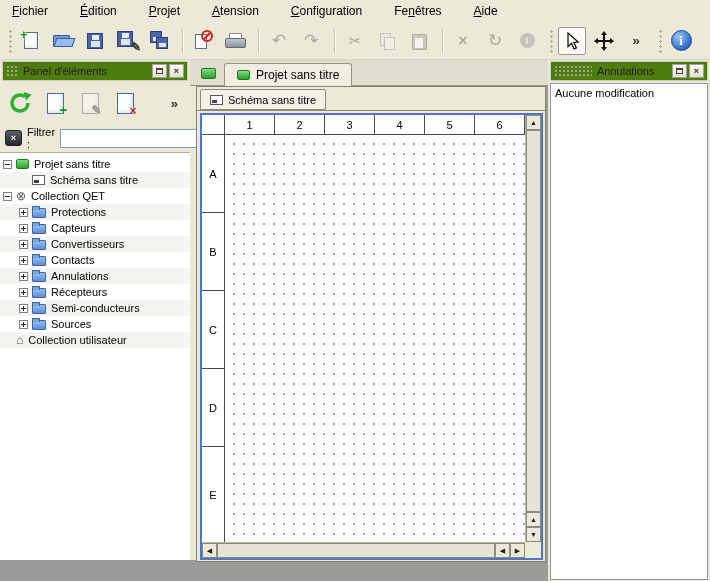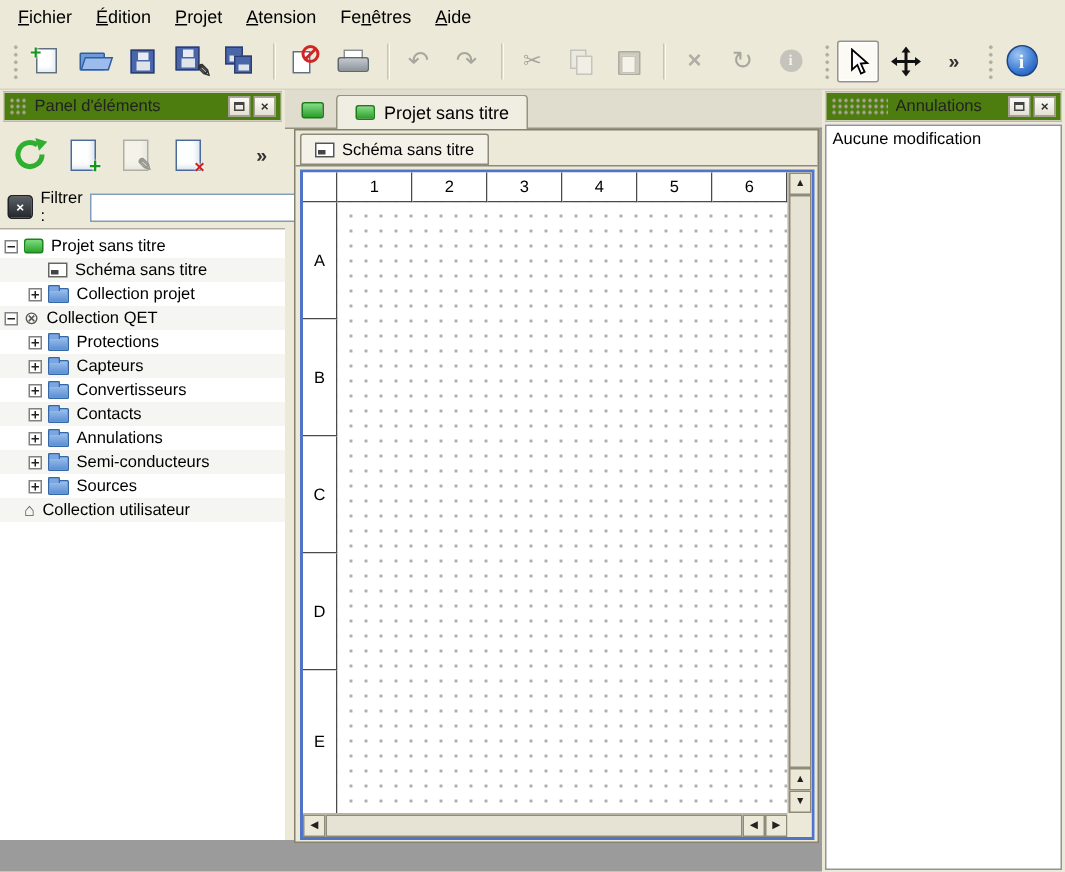--- a/index.html
+++ b/index.html
@@ -1,21 +1,21 @@
 <!DOCTYPE html>
 <html><head>
 <meta charset="utf-8">
 <style>
   * { margin:0; padding:0; box-sizing:border-box; }
   html,body { width:710px; height:581px; }
   body { font-family:"Liberation Sans",sans-serif; font-size:11px; color:#000; background:#ece9d8; overflow:hidden; }
   .app { position:absolute; left:0; top:0; width:710px; height:581px; background:#ece9d8; }
 
   
-  .menubar { position:absolute; left:0; top:0; width:710px; height:22px; display:flex; align-items:center; padding-left:4px; }
+  .menubar { position:absolute; left:0; top:0; width:710px; height:22px; display:flex; align-items:center; padding-left:4px;gap:16px; }
   .menu-item { padding:3px 8px; font-size:12px; white-space:nowrap; }
   .mn { text-decoration:underline; }
 
   
   .toolbar { position:absolute; left:0; top:22px; width:710px; height:38px; display:flex; align-items:center; padding:0 4px; border-bottom:1px solid #d8d4c4; }
   .thandle { width:5px; height:24px; margin:0 4px; flex:none;
              background-image:radial-gradient(#b3ae9c 1px, transparent 1.2px); background-size:5px 5px; }
   .tsep { width:0; height:24px; border-left:1px solid #c9c5b5; border-right:1px solid #fbfaf5; margin:0 5px; flex:none; }
   .tbtn { width:28px; height:28px; margin-right:4px; display:flex; align-items:center; justify-content:center;
           border:1px solid transparent; border-radius:2px; position:relative; flex:none; background:transparent; cursor:default; }
@@ -147,20 +147,21 @@
 </head>
 <body>
 
 <div class="app">
 
   <div class="menubar">
     <div class="menu-item"><span></span><span class="mn">F</span><span>ichier</span></div>
     <div class="menu-item"><span></span><span class="mn">É</span><span>dition</span></div>
     <div class="menu-item"><span></span><span class="mn">P</span><span>rojet</span></div>
     <div class="menu-item"><span></span><span class="mn">A</span><span>tension</span></div>
+    <div class="menu-item"><span></span><span class="mn">C</span><span>onfiguration</span></div>
     <div class="menu-item"><span>Fe</span><span class="mn">n</span><span>êtres</span></div>
     <div class="menu-item"><span></span><span class="mn">A</span><span>ide</span></div>
   </div>
 
   <div class="toolbar">
     <div class="thandle"></div>
 
     <button class="tbtn">
       <span class="ic-new">
           <span class="badge plus-tl">+</span>
@@ -314,26 +315,20 @@
           <span class="i-proj"></span>
           <span class="tlabel">Projet sans titre</span>
         </div>
         <div class="trow">
           <span class="ind"></span>
             <span class="exp-sp"></span>
           <span class="i-schema"></span>
           <span class="tlabel">Schéma sans titre</span>
         </div>
         <div class="trow">
-          <span class="ind"></span>
-          <span class="exp plus"></span>
-          <span class="i-folder"></span>
-          <span class="tlabel">Collection projet</span>
-        </div>
-        <div class="trow">
           <span class="exp"></span>
           <span class="gi">⊗</span>
           <span class="tlabel">Collection QET</span>
         </div>
         <div class="trow">
           <span class="ind"></span>
             <span class="exp plus"></span>
           <span class="i-folder"></span>
           <span class="tlabel">Protections</span>
         </div>
@@ -353,20 +348,26 @@
           <span class="ind"></span>
             <span class="exp plus"></span>
           <span class="i-folder"></span>
           <span class="tlabel">Contacts</span>
         </div>
         <div class="trow">
           <span class="ind"></span>
             <span class="exp plus"></span>
           <span class="i-folder"></span>
           <span class="tlabel">Annulations</span>
+        </div>
+        <div class="trow">
+          <span class="ind"></span>
+            <span class="exp plus"></span>
+          <span class="i-folder"></span>
+          <span class="tlabel">Récepteurs</span>
         </div>
         <div class="trow">
           <span class="ind"></span>
             <span class="exp plus"></span>
           <span class="i-folder"></span>
           <span class="tlabel">Semi-conducteurs</span>
         </div>
         <div class="trow">
           <span class="ind"></span>
             <span class="exp plus"></span>

